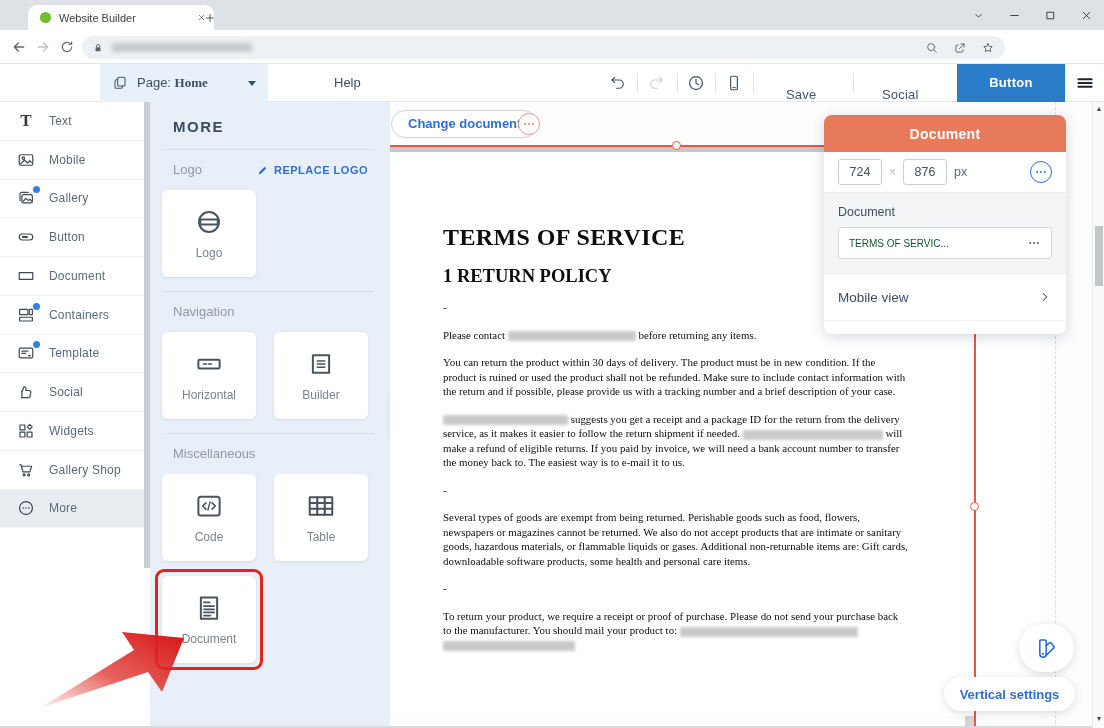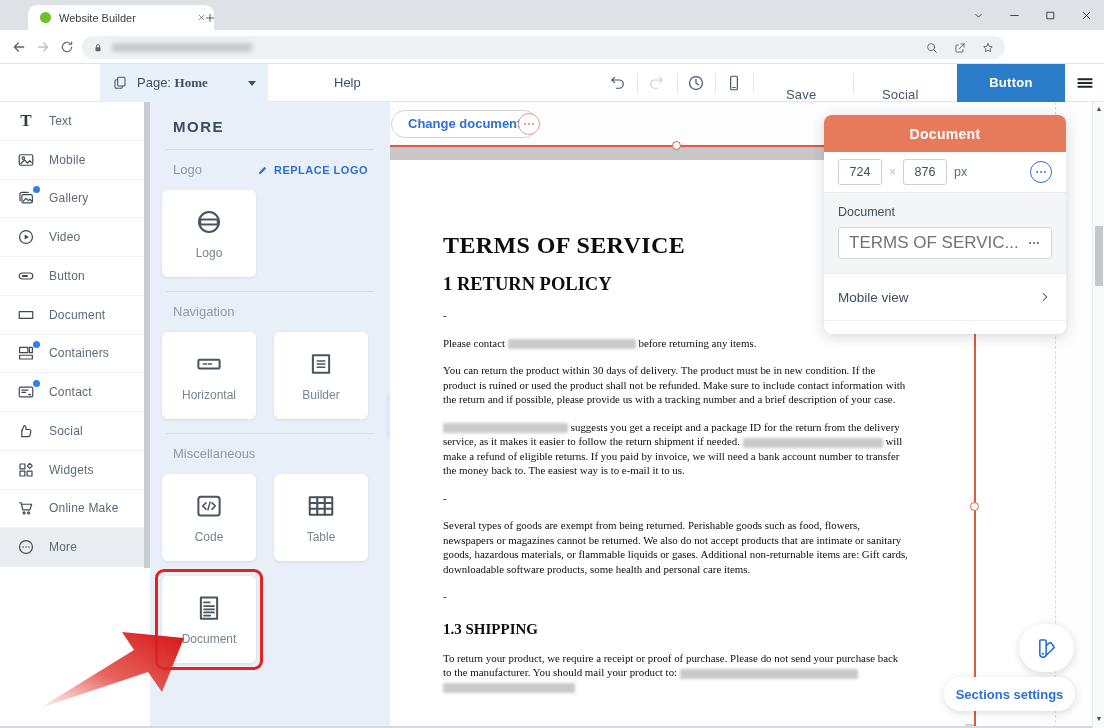--- a/index.html
+++ b/index.html
@@ -79,21 +79,21 @@
   .collapse-tab svg { width:12px; height:12px; }
   .pointer-arrow { position:absolute; left:38px; top:600px; width:150px; height:110px; z-index:30; pointer-events:none; }
 
   
   .canvas { position:absolute; left:390px; top:102px; width:702px; height:626px; background:#fdfdfe; }
   .change-doc { position:absolute; left:391px; top:110px; height:28px; padding:0 16px; border-radius:15px; border:1px solid #cfd6dc; background:#fff; color:#2e6fd2; font-size:13px; font-weight:700; line-height:26px; cursor:pointer; }
   .cd-ellipsis { position:absolute; left:518px; top:113px; width:22px; height:22px; border-radius:50%; border:1px solid #ed9c8c; color:#e8735c; background:#fff; cursor:pointer; }
   .cd-ellipsis svg { width:14px; height:14px; }
   .docbar { position:absolute; left:390px; top:147px; width:575px; height:17px; background:#c7c7c7; }
   .docstrip-right { position:absolute; left:965px; top:147px; width:10px; height:581px; background:#d4d4d4; }
-  .page { position:absolute; left:390px; top:160px; width:650px; height:564px; background:#fff; overflow:hidden; }
+  .page { position:absolute; left:390px; top:152px; width:650px; height:564px; background:#fff; overflow:hidden; }
   .sel-top { position:absolute; left:390px; top:145px; width:586px; height:2px; background:#e05a3f; }
   .sel-right { position:absolute; left:974px; top:145px; width:2px; height:583px; background:#e05a3f; }
   .sel-handle { position:absolute; width:9px; height:9px; border-radius:50%; background:#fff; border:1.5px solid #e05a3f; }
   .guide-line { position:absolute; left:1055px; top:102px; height:626px; width:0; border-left:1px dashed #bfe7f0; }
 
   .doc-content { position:absolute; left:53px; top:0; width:466px; padding-top:60px; font-family:"Liberation Serif","DejaVu Serif",serif; color:#0d0d0d; }
   .doc-h1 { font-size:24px; font-weight:700; letter-spacing:.4px; margin:12px 0 0 0; }
   .doc-h2 { font-size:18.5px; font-weight:700; margin:15px 0 0 0; }
   .doc-h3 { font-size:15px; font-weight:700; margin:17px 0 13px 0; }
   .doc-p { font-size:10.9px; line-height:14.5px; margin:13px 0; }
@@ -104,21 +104,21 @@
   .dp-header { height:37px; border-radius:8px 8px 0 0; background:#e87a5c; color:#fff; font-size:14px; font-weight:700; display:flex; align-items:center; justify-content:center; letter-spacing:.3px; }
   .dp-size { height:40px; display:flex; align-items:center; padding:0 14px; gap:7px; }
   .dp-input { width:44px; height:26px; border:1px solid #c9d0d7; border-radius:3px; text-align:center; font-size:12.5px; color:#3d4f61; font-family:"Liberation Sans","DejaVu Sans",sans-serif; background:#fff; }
   .dp-x { color:#b9c0c8; font-size:12px; }
   .dp-px { color:#5a6a79; font-size:12.5px; }
   .dp-circle { margin-left:auto; width:22px; height:22px; border:1.5px solid #2e6fd2; border-radius:50%; color:#2e6fd2; display:flex; align-items:center; justify-content:center; cursor:pointer; background:#fff; }
   .dp-circle svg { width:14px; height:14px; }
   .dp-gray { background:#f3f5f7; border-top:1px solid #e9ecef; border-bottom:1px solid #e9ecef; padding:12px 14px 14px; }
   .dp-label { font-size:12.5px; color:#3d4f61; margin-bottom:8px; }
   .dp-select { height:32px; background:#fff; border:1px solid #d2d7dc; border-radius:3px; display:flex; align-items:center; justify-content:space-between; padding:0 10px; cursor:pointer; }
-  .dp-select-value { font-size:17px; color:#737373; }
+  .dp-select-value { font-size:10px; color:#14532d; }
   .dp-select .icon { color:#3d4f61; }
   .dp-select .icon svg { width:14px; height:14px; }
   .dp-mobile { height:46px; display:flex; align-items:center; justify-content:space-between; padding:0 14px; cursor:pointer; }
   .dp-mobile-label { font-size:13.5px; color:#3d4f61; }
   .dp-mobile .icon { color:#3d4f61; }
   .dp-mobile .icon svg { width:14px; height:14px; }
   .dp-footer { height:14px; border-top:1px solid #eef0f2; border-radius:0 0 8px 8px; }
 
   
   .palette-btn { position:absolute; left:1019px; top:624px; width:55px; height:48px; border-radius:24px; background:#fff; box-shadow:0 2px 8px rgba(0,0,0,.14); display:flex; align-items:center; justify-content:center; color:#2e6fd2; cursor:pointer; z-index:25; }
@@ -297,29 +297,20 @@
             <path d="M4 15.5V6.5a2 2 0 0 1 2-2h9"></path>
             <path d="M8.5 16l3.5-3.5 3 3 2-2 2.5 2.5"></path>
           </svg>
           <span class="sb-dot"></span>
         </span>
         <span class="sb-label">Gallery</span>
       </div>
       <div class="sb-item">
         <span class="sb-iconwrap">
           <svg viewBox="0 0 24 24" fill="none" stroke="currentColor" stroke-width="1.6" stroke-linecap="round" stroke-linejoin="round">
-            <circle cx="12" cy="12" r="8.6"></circle>
-            <path d="M10.2 8.8l5.6 3.2-5.6 3.2z" fill="currentColor" stroke="none"></path>
-          </svg>
-        </span>
-        <span class="sb-label">Video</span>
-      </div>
-      <div class="sb-item">
-        <span class="sb-iconwrap">
-          <svg viewBox="0 0 24 24" fill="none" stroke="currentColor" stroke-width="1.6" stroke-linecap="round" stroke-linejoin="round">
             <rect x="3" y="8" width="18" height="8" rx="4"></rect>
             <rect x="6.5" y="10.8" width="8" height="2.4" rx="1" fill="currentColor" stroke="none"></rect>
           </svg>
         </span>
         <span class="sb-label">Button</span>
       </div>
       <div class="sb-item">
         <span class="sb-iconwrap">
           <svg viewBox="0 0 24 24" fill="none" stroke="currentColor" stroke-width="1.6" stroke-linecap="round" stroke-linejoin="round">
             <rect x="3" y="7.5" width="18" height="9"></rect>
@@ -339,21 +330,21 @@
         <span class="sb-label">Containers</span>
       </div>
       <div class="sb-item">
         <span class="sb-iconwrap">
           <svg viewBox="0 0 24 24" fill="none" stroke="currentColor" stroke-width="1.6" stroke-linecap="round" stroke-linejoin="round">
             <rect x="3" y="5.5" width="18" height="13" rx="1.5"></rect>
             <path d="M6.5 9.5h8M6.5 12.5h5M15.5 15.5h2.5"></path>
           </svg>
           <span class="sb-dot"></span>
         </span>
-        <span class="sb-label">Contact</span>
+        <span class="sb-label">Template</span>
       </div>
       <div class="sb-item">
         <span class="sb-iconwrap">
           <svg viewBox="0 0 24 24" fill="none" stroke="currentColor" stroke-width="1.6" stroke-linecap="round" stroke-linejoin="round">
             <path d="M6.5 11v8.5"></path>
             <path d="M6.5 11.5l3.2-6.8c1.3.1 2.2 1 2.2 2.3V10h4.6c1.2 0 2.1 1.1 1.9 2.3l-.9 5.2c-.2 1.2-1.2 2-2.4 2H6.5"></path>
           </svg>
         </span>
         <span class="sb-label">Social</span>
       </div>
@@ -369,21 +360,21 @@
         <span class="sb-label">Widgets</span>
       </div>
       <div class="sb-item">
         <span class="sb-iconwrap">
           <svg viewBox="0 0 24 24" fill="none" stroke="currentColor" stroke-width="1.6" stroke-linecap="round" stroke-linejoin="round">
             <path d="M3.5 5h2l2.3 9.5h9.4l2.3-7.5H6.2"></path>
             <circle cx="9.5" cy="18.5" r="1.3"></circle>
             <circle cx="15.5" cy="18.5" r="1.3"></circle>
           </svg>
         </span>
-        <span class="sb-label">Online Make</span>
+        <span class="sb-label">Gallery Shop</span>
       </div>
       <div class="sb-item selected">
         <span class="sb-iconwrap">
           <svg viewBox="0 0 24 24" fill="none" stroke="currentColor" stroke-width="1.6" stroke-linecap="round" stroke-linejoin="round">
             <circle cx="12" cy="12" r="8.6"></circle>
             <circle cx="8.2" cy="12" r="1.1" fill="currentColor" stroke="none"></circle>
             <circle cx="12" cy="12" r="1.1" fill="currentColor" stroke="none"></circle>
             <circle cx="15.8" cy="12" r="1.1" fill="currentColor" stroke="none"></circle>
           </svg>
         </span>
@@ -495,21 +486,20 @@
     <div class="doc-content" id="doc-content">
         <div class="doc-h1">TERMS OF SERVICE</div>
         <div class="doc-h2">1 RETURN POLICY</div>
         <p class="doc-p">-</p>
         <p class="doc-p">Please contact <span class="redacted" style="width: 128px;"></span> before returning any items.</p>
         <p class="doc-p">You can return the product within 30 days of delivery. The product must be in new condition. If the product is ruined or used the product shall not be refunded. Make sure to include contact information with the return and if possible, please provide us with a tracking number and a brief description of your case.</p>
         <p class="doc-p"><span class="redacted" style="width: 125px;"></span> suggests you get a receipt and a package ID for the return from the delivery service, as it makes it easier to follow the return shipment if needed. <span class="redacted" style="width: 140px;"></span> will make a refund of eligible returns. If you paid by invoice, we will need a bank account number to transfer the money back to. The easiest way is to e-mail it to us.</p>
         <p class="doc-p">-</p>
         <p class="doc-p">Several types of goods are exempt from being returned. Perishable goods such as food, flowers, newspapers or magazines cannot be returned. We also do not accept products that are intimate or sanitary goods, hazardous materials, or flammable liquids or gases. Additional non-returnable items are: Gift cards, downloadable software products, some health and personal care items.</p>
         <p class="doc-p">-</p>
-        <div class="doc-h3">1.3 SHIPPING</div>
         <p class="doc-p">To return your product, we require a receipt or proof of purchase. Please do not send your purchase back to the manufacturer. You should mail your product to: <span class="redacted" style="width: 178px;"></span> <span class="redacted" style="width: 132px;"></span></p>
       </div>
   </div>
   <div class="sel-top"></div>
   <div class="sel-right"></div>
   <span class="sel-handle" style="left:672px; top:141px;"></span>
   <span class="sel-handle" style="left:970px; top:502px;"></span>
   <div class="guide-line"></div>
   <span class="change-doc">Change document</span>
   <span class="cd-ellipsis icon">
@@ -572,21 +562,21 @@
 
   <div class="palette-btn">
     <span class="icon">
         <svg viewBox="0 0 24 24" fill="none" stroke="currentColor" stroke-width="1.6" stroke-linecap="round" stroke-linejoin="round">
           <path d="M5.5 4h4.5a1.2 1.2 0 0 1 1.2 1.2V18a3.2 3.2 0 1 1-6.4 0V5.2A1.2 1.2 0 0 1 5.5 4z"></path>
           <circle cx="8" cy="17.8" r="1.1" fill="currentColor" stroke="none"></circle>
           <path d="M11.2 9.5l3.3-2.6a1.2 1.2 0 0 1 1.7.2l2.6 3.3a1.2 1.2 0 0 1-.2 1.7L11 19.5"></path>
         </svg>
       </span>
   </div>
-  <div class="template-btn">Sections settings</div>
+  <div class="template-btn">Vertical settings</div>
 
   <div class="vscroll">
     <span class="vs-arrow" style="top:3px">▲</span>
     <span class="vs-thumb"></span>
     <span class="vs-arrow" style="top:613px">▼</span>
   </div>
 
   <div class="bottom-edge"></div>
 </div>
 

